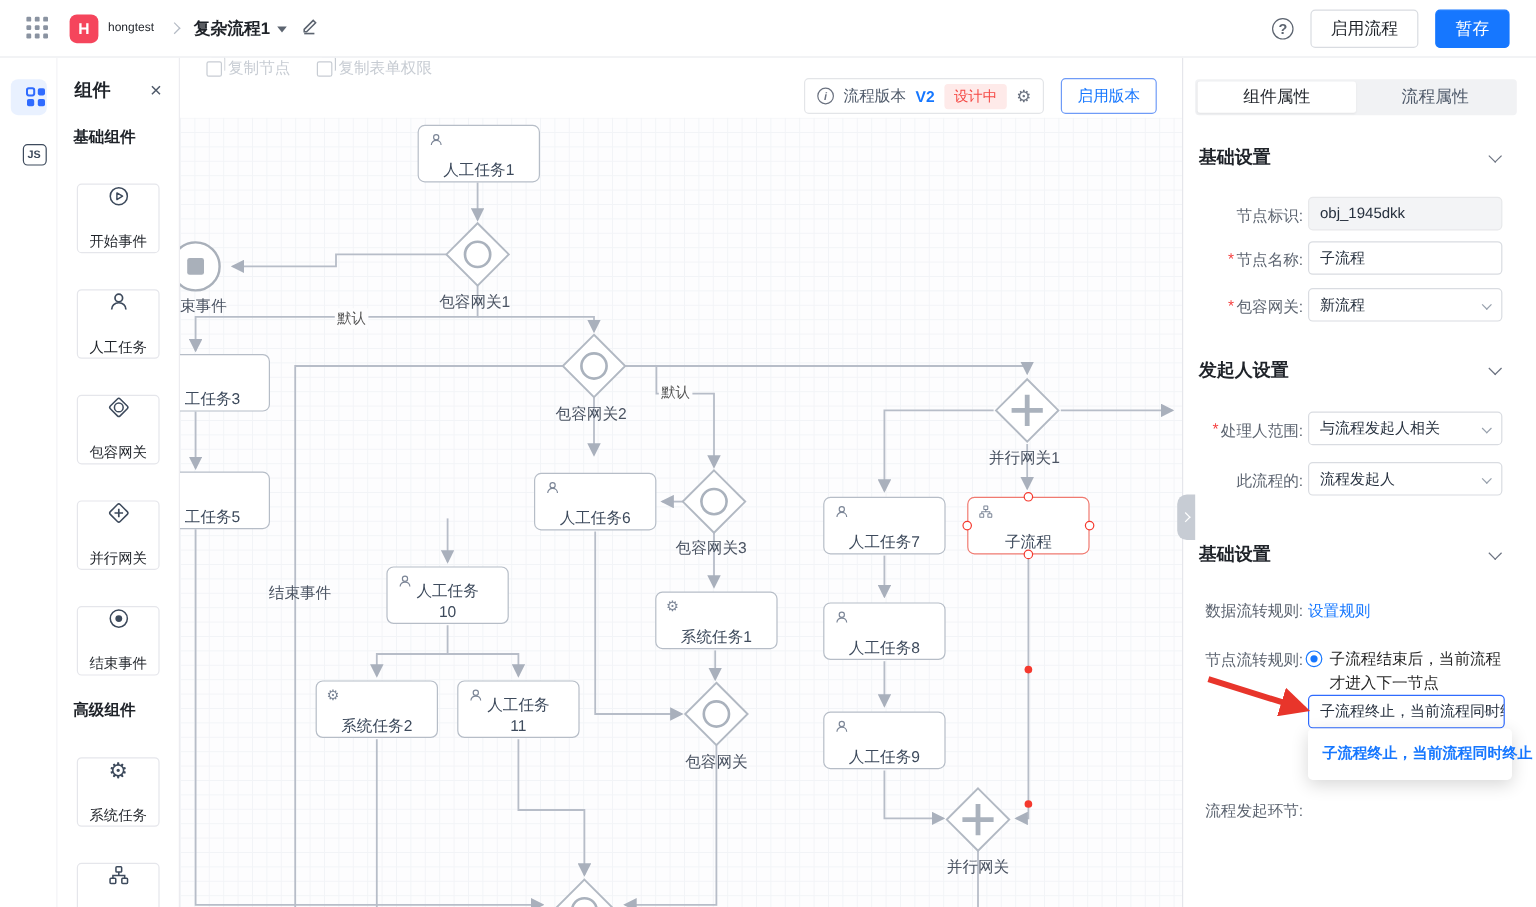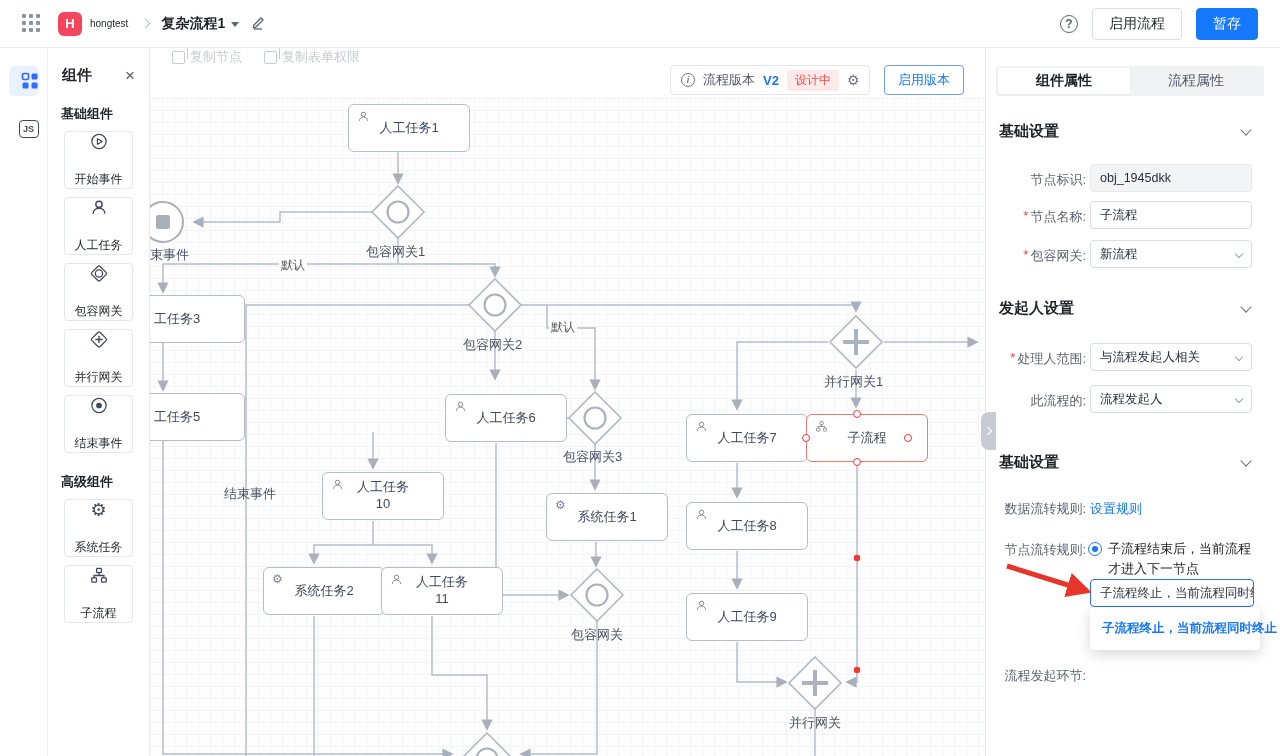--- a/index.html
+++ b/index.html
@@ -38,21 +38,21 @@
   .jsbadge { width:20px; height:18px; border:1.6px solid #3d4a5c; border-radius:4px; font-size:9px;
              font-weight:bold; color:#3d4a5c; display:flex; align-items:center; justify-content:center; }
 
   
   .cpanel { position:absolute; left:48px; top:48px; width:102px; height:708px; background:#fff;
             border-right:1px solid #ececf0; z-index:20; }
   .cpanel-hd { display:flex; align-items:center; justify-content:space-between; padding:18px 14px 0 14px; }
   .cpanel-title { font-size:15px; font-weight:bold; }
   .closex { font-size:17px; color:#4e5969; line-height:1; cursor:pointer; }
   .sect-title { font-size:13px; font-weight:bold; padding:20px 0 0 13px; }
-  .comp-card { width:69px; height:58px; margin:8px auto 0; border:1px solid #e5e6eb; border-radius:4px;
+  .comp-card { width:69px; height:58px; margin:30px auto 0; border:1px solid #e5e6eb; border-radius:4px;
                display:flex; flex-direction:column; align-items:center; justify-content:center; gap:20px;
                color:#3d4a5c; cursor:grab; background:#fff; }
   .comp-card .lbl { font-size:12px; color:#1f2329; }
   .gearglyph { font-size:18px; line-height:1; color:#3d4a5c; }
 
   
   .canvas { position:absolute; left:150px; top:48px; width:835px; height:708px; overflow:hidden; background:#fdfdfe; }
   .grid { position:absolute; left:0; top:50px; right:0; bottom:0;
           background:linear-gradient(#f2f4f7 1px,transparent 1px) 0 0/12px 12px,
                      linear-gradient(90deg,#f2f4f7 1px,transparent 1px) 0 0/12px 12px, #fdfdfe; }
@@ -66,22 +66,22 @@
             display:flex; align-items:center; gap:8px; padding:0 10px; background:#fff; font-size:13px; color:#4e5969; }
   .infoicon { width:14px; height:14px; border-radius:50%; border:1.3px solid #6b7280; color:#6b7280; font-size:9px;
               font-style:italic; font-weight:bold; display:flex; align-items:center; justify-content:center; }
   .vtag { color:#1677ff; font-weight:bold; }
   .statusbadge { background:#feeae9; color:#f54a45; font-size:12px; padding:2px 8px; border-radius:3px; }
   .vgear { color:#6b7280; font-size:14px; line-height:1; cursor:pointer; }
   .enable-ver { position:absolute; left:734px; top:17px; height:30px; padding:0 13px; border:1px solid #6f9bf7;
                 color:#1677ff; background:#fff; border-radius:4px; font-size:13px; display:flex; align-items:center; cursor:pointer; }
 
   .edges { position:absolute; left:0; top:0; z-index:2; }
-  .node { position:absolute; width:122px; height:48px; background:#fff; border:1.2px solid #b6bdc7;
-          border-radius:6px; z-index:4; display:flex; align-items:center; justify-content:center; cursor:move; }
+  .node { position:absolute; width:102px; height:48px; background:#fff; border:1.2px solid #b6bdc7;
+          border-radius:6px; z-index:4; display:flex; align-items:flex-end; justify-content:center; cursor:move; }
   .node .nlabel { font-size:13px; color:#3d4a5c; text-align:center; line-height:1.3; }
   .node .nicon { position:absolute; left:8px; top:5px; color:#7c8697; font-size:12px; line-height:1; }
   .node.narrow .nlabel { max-width:64px; }
   .node.cut { justify-content:flex-start; }
   .node.cut .nlabel { padding-left:30px; }
   .node.sel { border-color:#f07a70; }
   .handle { position:absolute; width:8px; height:8px; border-radius:50%; background:#fff;
             border:1.4px solid #f5392e; z-index:5; }
   .gw { position:absolute; width:56px; height:56px; z-index:4; cursor:move; }
   .gwlabel { position:absolute; font-size:13px; color:#4a5362; z-index:4; white-space:nowrap; }
@@ -91,21 +91,21 @@
   .flabel { position:absolute; font-size:13px; color:#4a5362; z-index:4; white-space:nowrap; }
   .elabel { position:absolute; font-size:12px; color:#555; background:#fdfdfe; padding:0 2px; z-index:3; white-space:nowrap; }
 
   
   .panel { position:absolute; left:985px; top:48px; width:295px; height:708px; background:#fff;
            border-left:1px solid #e5e6eb; z-index:30; }
   .ptabs { position:absolute; left:10px; top:18px; width:268px; height:30px; background:#f1f2f4;
            border-radius:3px; display:flex; padding:2px; }
   .ptab { flex:1; display:flex; align-items:center; justify-content:center; font-size:14px; color:#4e5969;
           border-radius:2px; cursor:pointer; }
-  .ptab.active { background:#fff; color:#1f2329; font-weight:700; box-shadow:0 1px 2px rgba(0,0,0,.06); }
+  .ptab.active { background:#fff; color:#1f2329; font-weight:400; box-shadow:0 1px 2px rgba(0,0,0,.06); }
   .sect-h { position:absolute; left:13px; font-size:15px; font-weight:bold; color:#1f2329; }
   .sect-chev { position:absolute; left:256px; width:8px; height:8px; border-right:1.6px solid #6b7280;
                border-bottom:1.6px solid #6b7280; transform:rotate(45deg); cursor:pointer; }
   .flabel-r { position:absolute; left:0; width:100px; display:flex; justify-content:flex-end; gap:2px;
               font-size:13px; color:#5c6470; }
   .req { color:#f53f3f; }
   .ctrl { position:absolute; left:104px; width:162px; height:28px; border:1px solid #d9dce1; border-radius:4px;
           background:#fff; font-size:12.5px; color:#26303e; display:flex; align-items:center;
           padding:0 22px 0 9px; cursor:pointer; white-space:nowrap; overflow:hidden; }
   .ctrl.disabled { background:#f3f4f6; border-color:#e7e8ea; cursor:default; padding-right:9px; }

